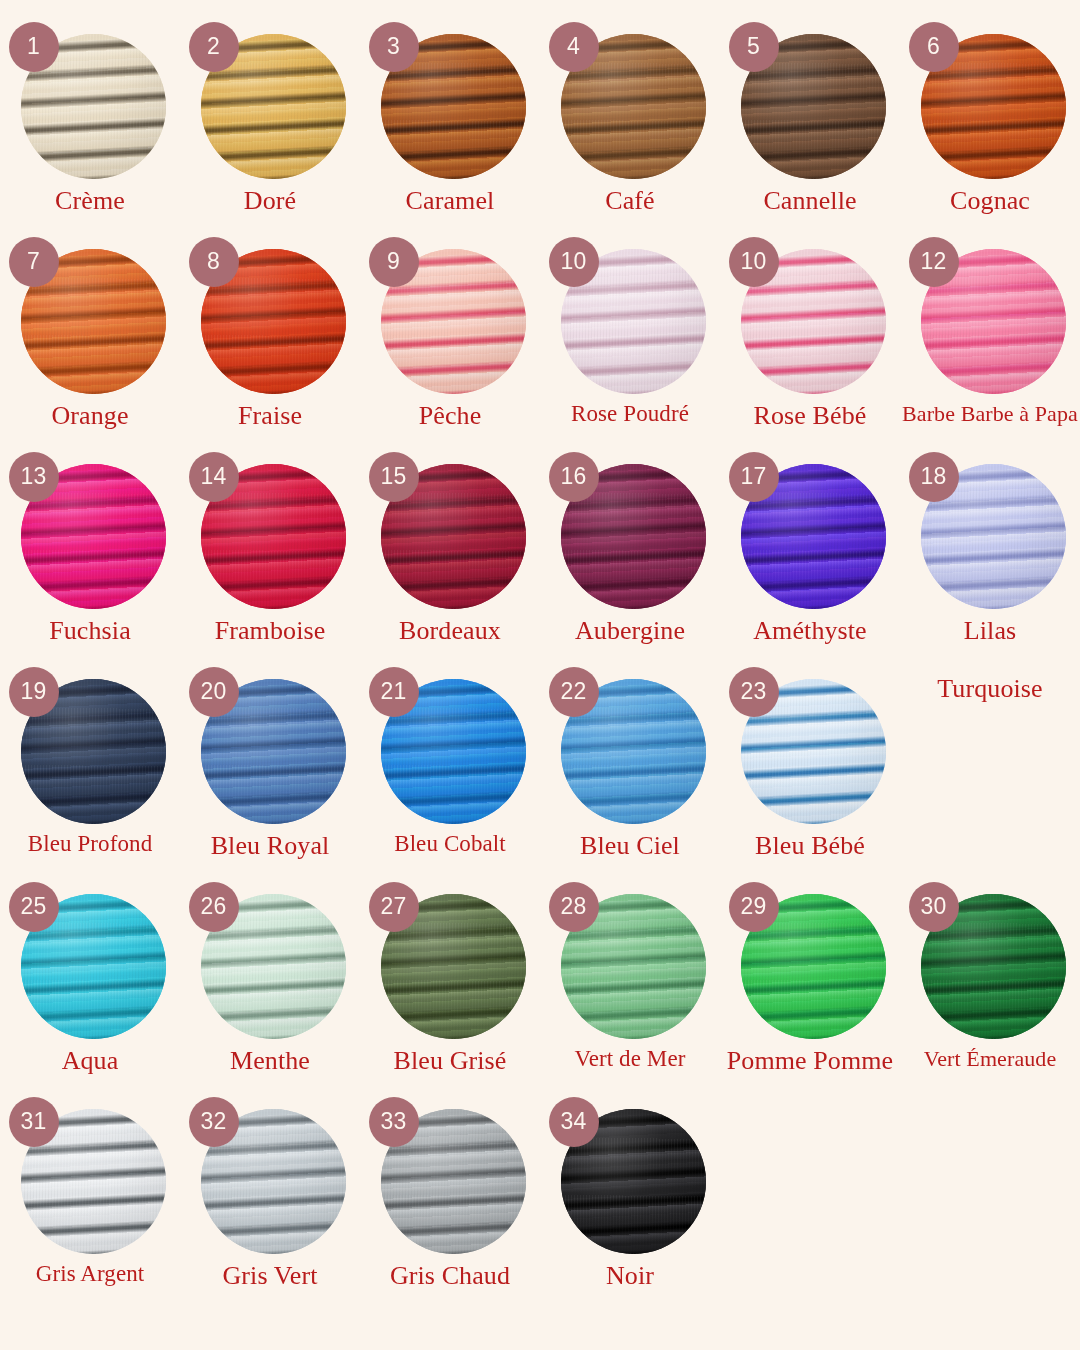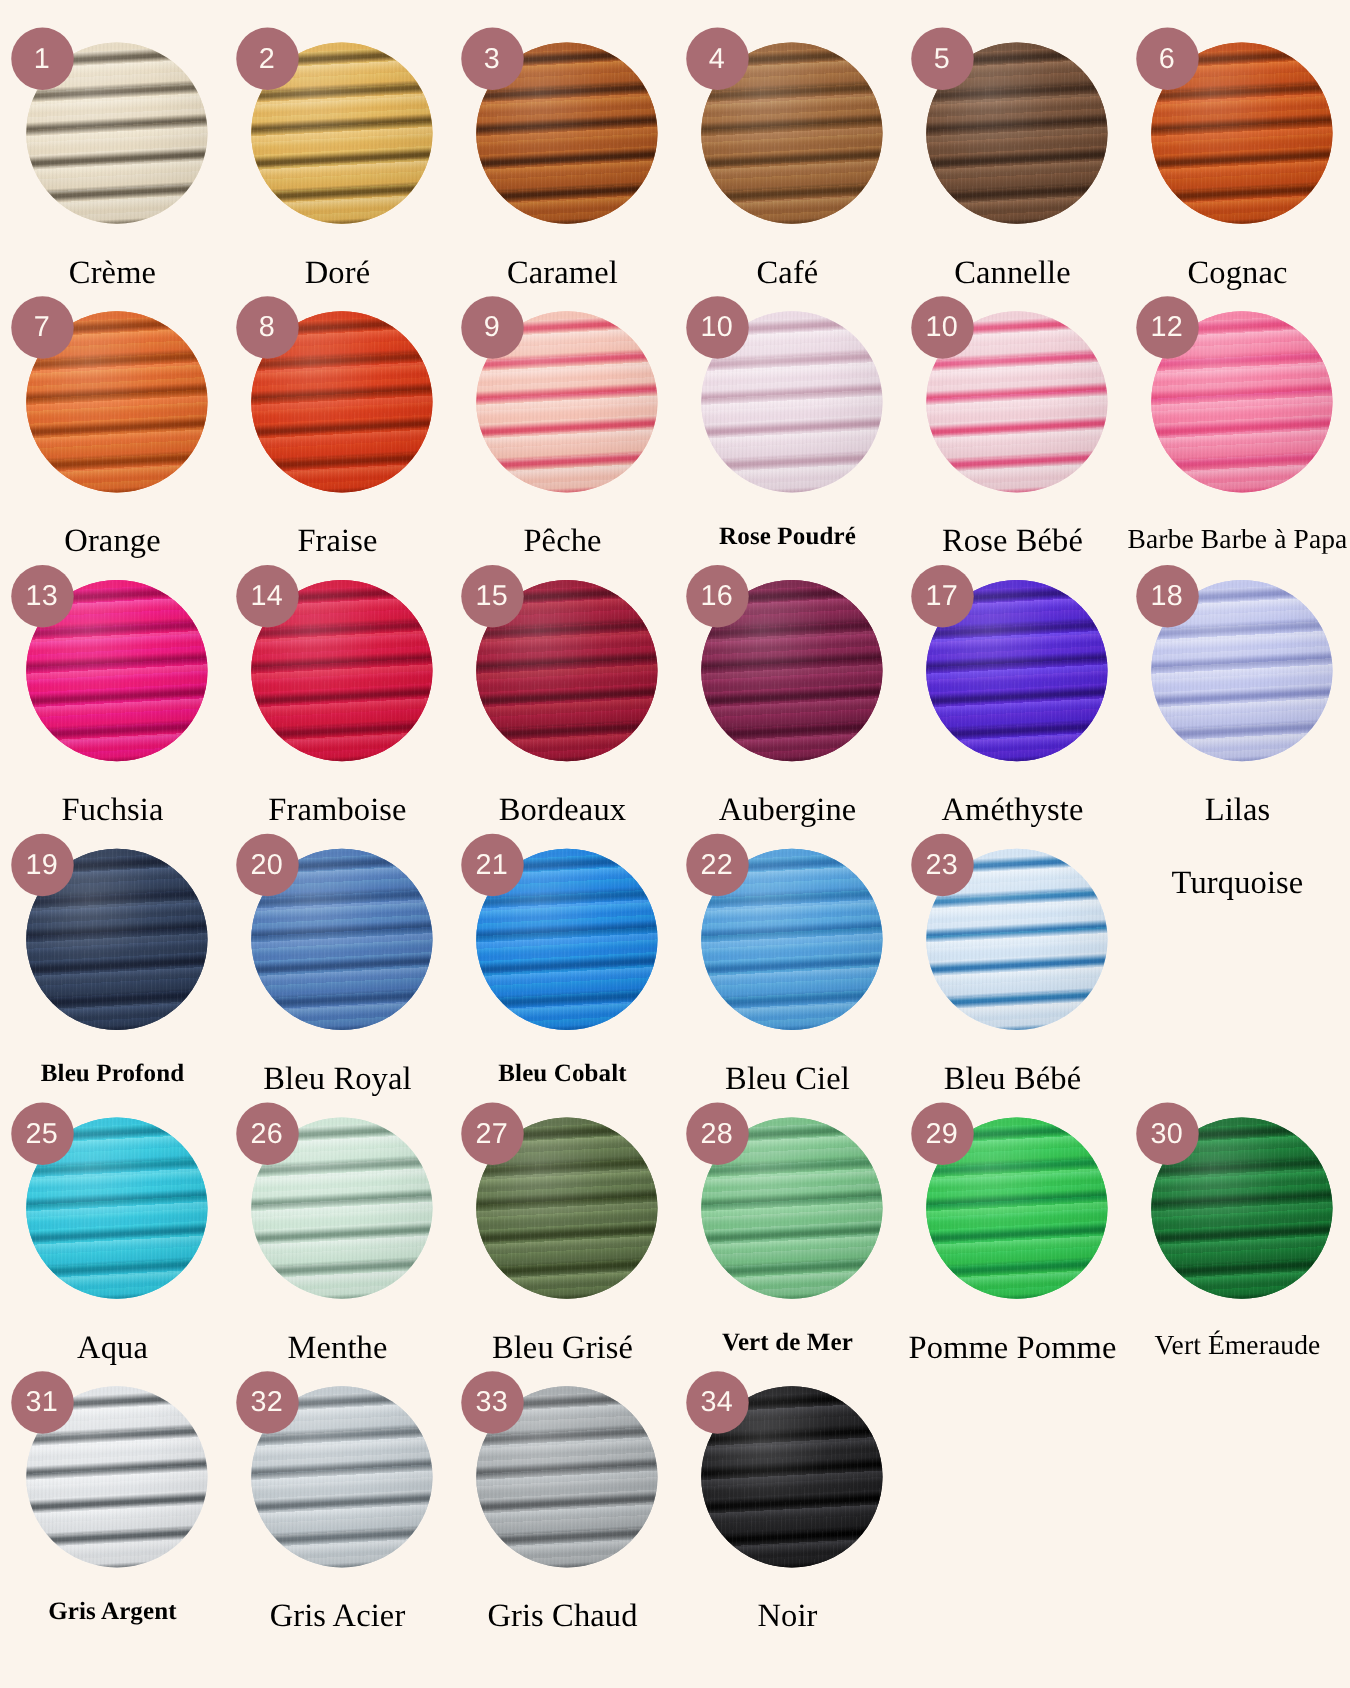--- a/index.html
+++ b/index.html
@@ -118,30 +118,30 @@
     font-family: "Liberation Sans", "DejaVu Sans", sans-serif;
     font-size: 23px;
     font-weight: 400;
     letter-spacing: .3px;
     z-index: 5;
     line-height: 1;
     padding-bottom: 1px;
   }
 
   .swatch-label {
-    margin-top: 25px;
+    margin-top: 8px;
     font-size: 26px;
-    color: #000000;
+    color: #b91c1c;
     text-align: left;
     line-height: 1.05;
     white-space: nowrap;
     letter-spacing: .1px;
   }
 
-  .swatch-label.tight { font-size: 20px; font-weight: bold; }
+  .swatch-label.tight { font-size: 23px; }
   .swatch-label.tighter { font-size: 22px; }
 </style>
 </head>
 <body>
 
 <div id="palette-page">
   <div class="swatch-grid" id="swatch-grid">
       <div class="swatch-cell">
         <div class="swatch-disc-wrap">
           <div class="swatch-disc" style="background: rgb(232, 220, 196);">
@@ -508,21 +508,21 @@
       <div class="swatch-cell">
         <div class="swatch-disc-wrap">
           <div class="swatch-disc" style="background: rgb(195, 203, 208);">
             <div class="thread-texture" style="background: repeating-linear-gradient(177deg, rgb(221, 227, 231) 0px, rgb(195, 203, 208) 9px, rgb(195, 203, 208) 16px, rgb(108, 117, 123) 21px, rgb(108, 117, 123) 23px, rgb(195, 203, 208) 27px);"></div>
             <div class="thread-fibers"></div>
             <div class="thread-sheen"></div>
           </div>
           <div class="disc-shade"></div>
           <div class="number-badge">32</div>
         </div>
-        <div class="swatch-label">Gris Acier</div>
+        <div class="swatch-label">Gris Vert</div>
       </div>
       <div class="swatch-cell">
         <div class="swatch-disc-wrap">
           <div class="swatch-disc" style="background: rgb(168, 173, 176);">
             <div class="thread-texture" style="background: repeating-linear-gradient(177deg, rgb(194, 199, 202) 0px, rgb(168, 173, 176) 9px, rgb(168, 173, 176) 16px, rgb(93, 97, 100) 21px, rgb(93, 97, 100) 23px, rgb(168, 173, 176) 27px);"></div>
             <div class="thread-fibers"></div>
             <div class="thread-sheen"></div>
           </div>
           <div class="disc-shade"></div>
           <div class="number-badge">33</div>

